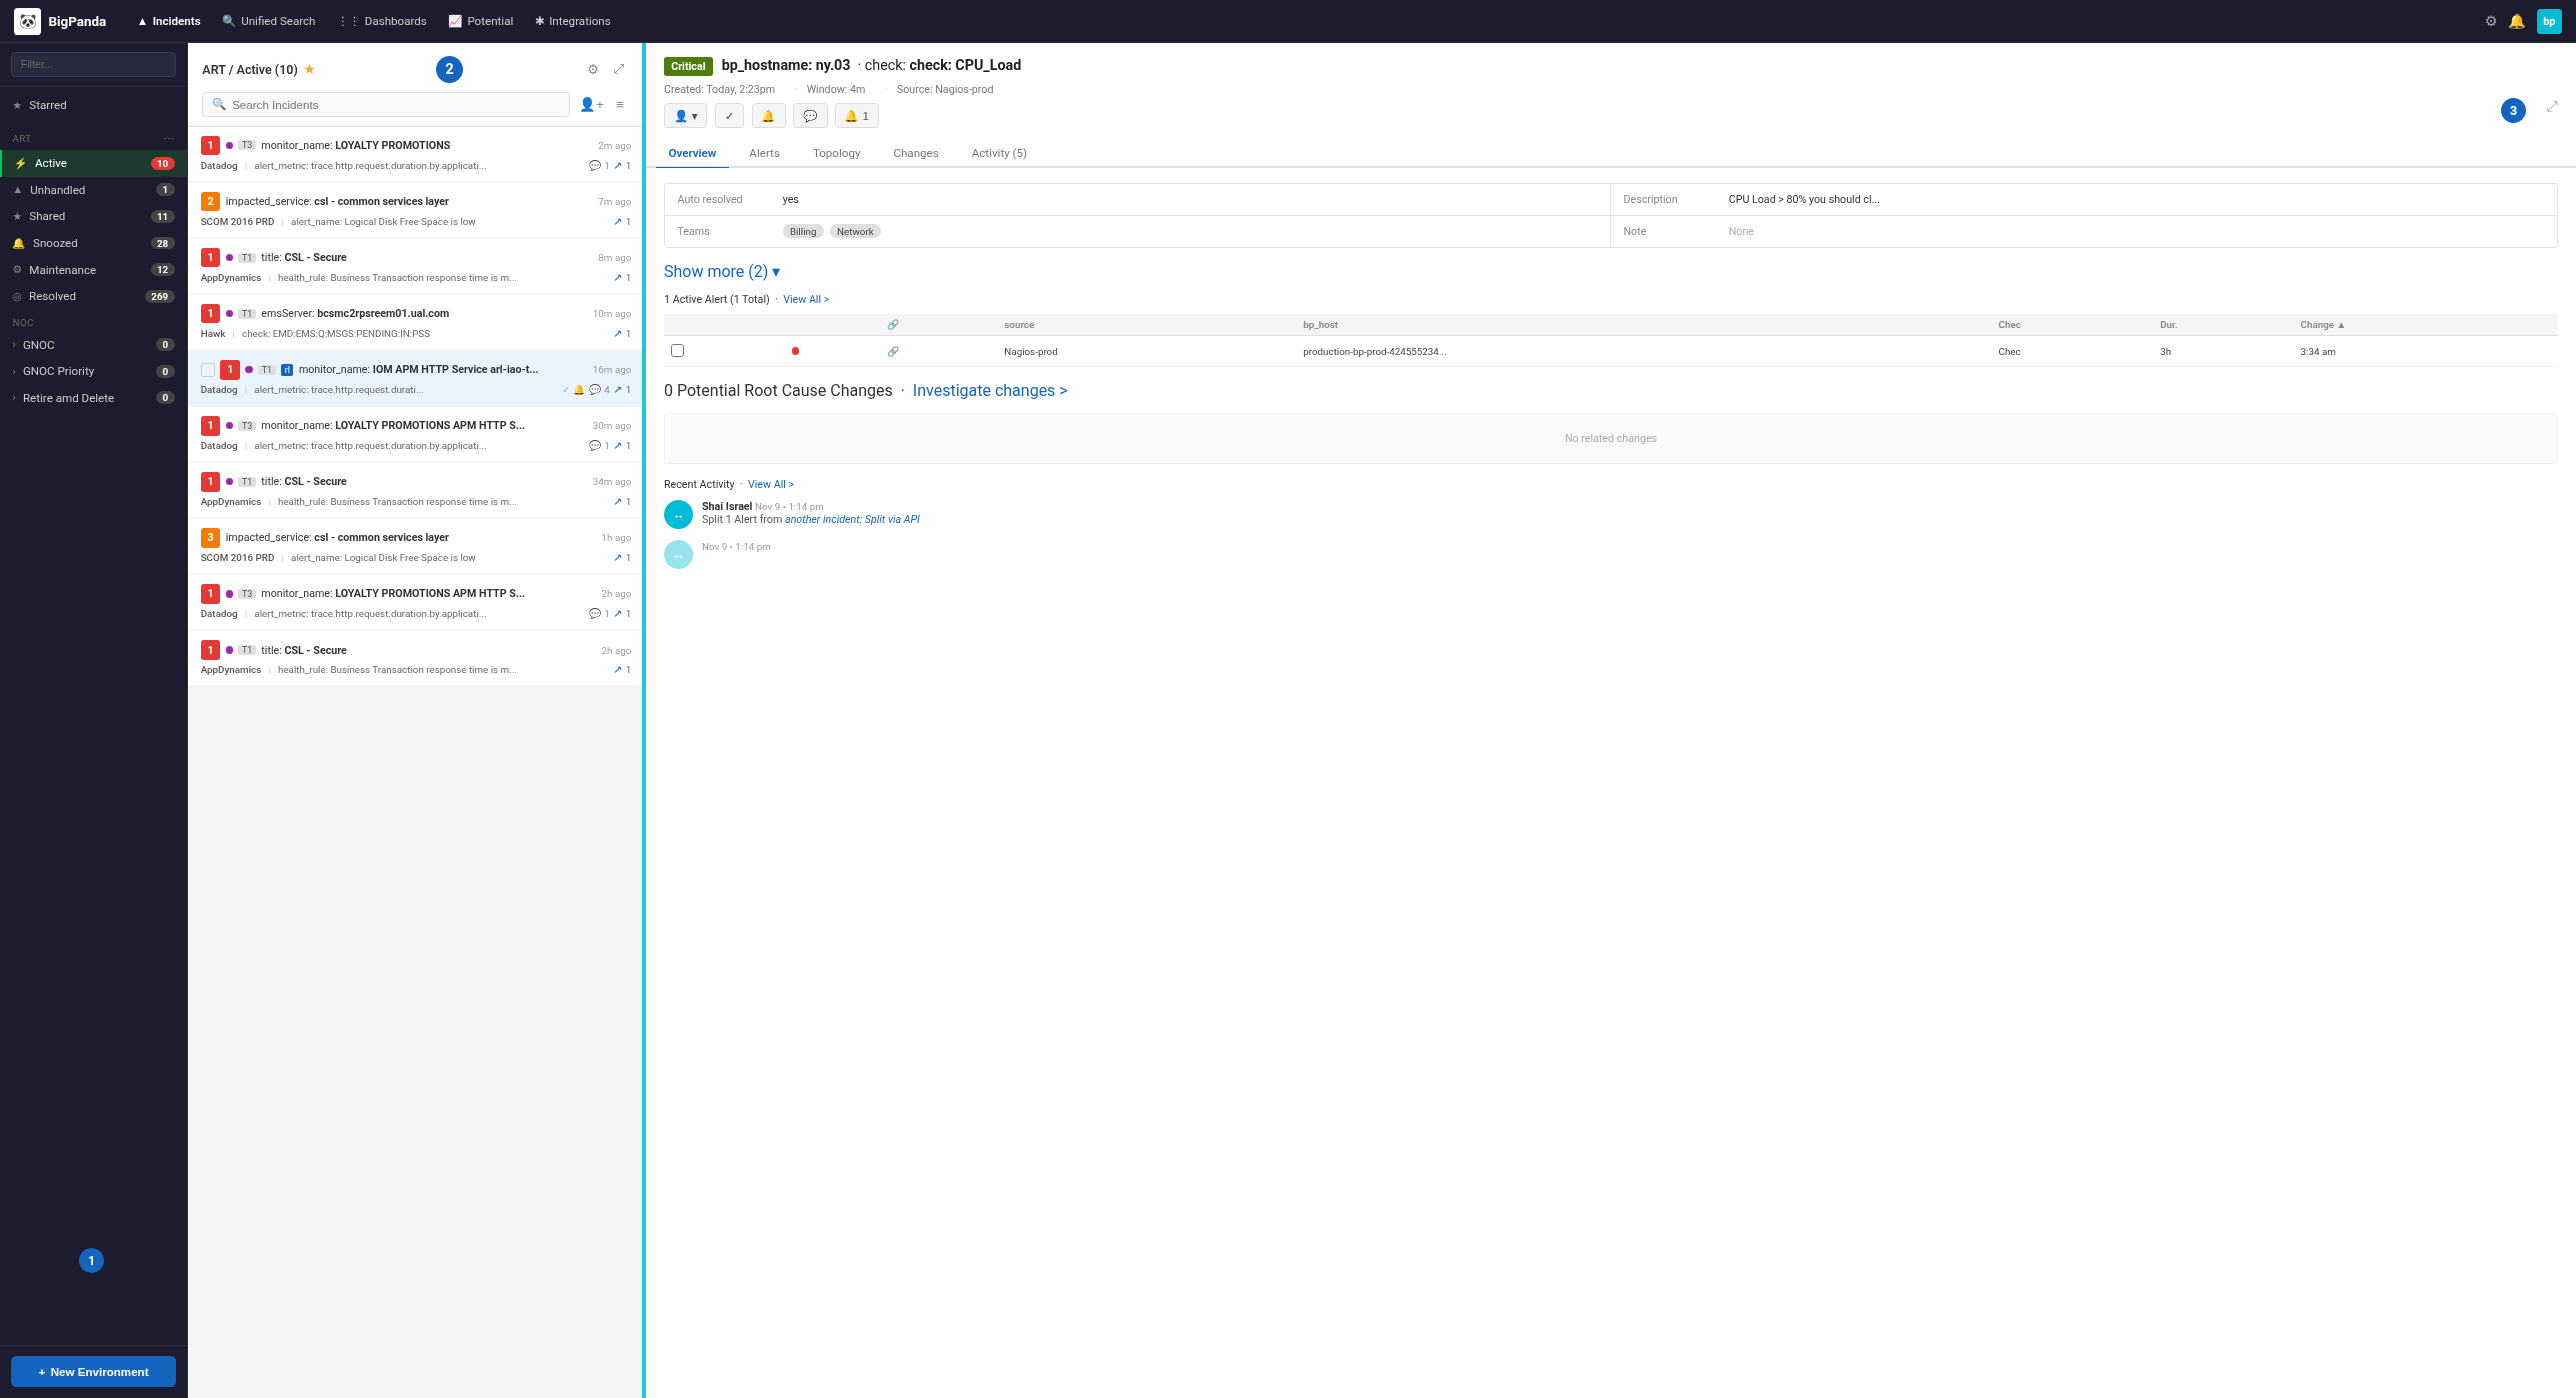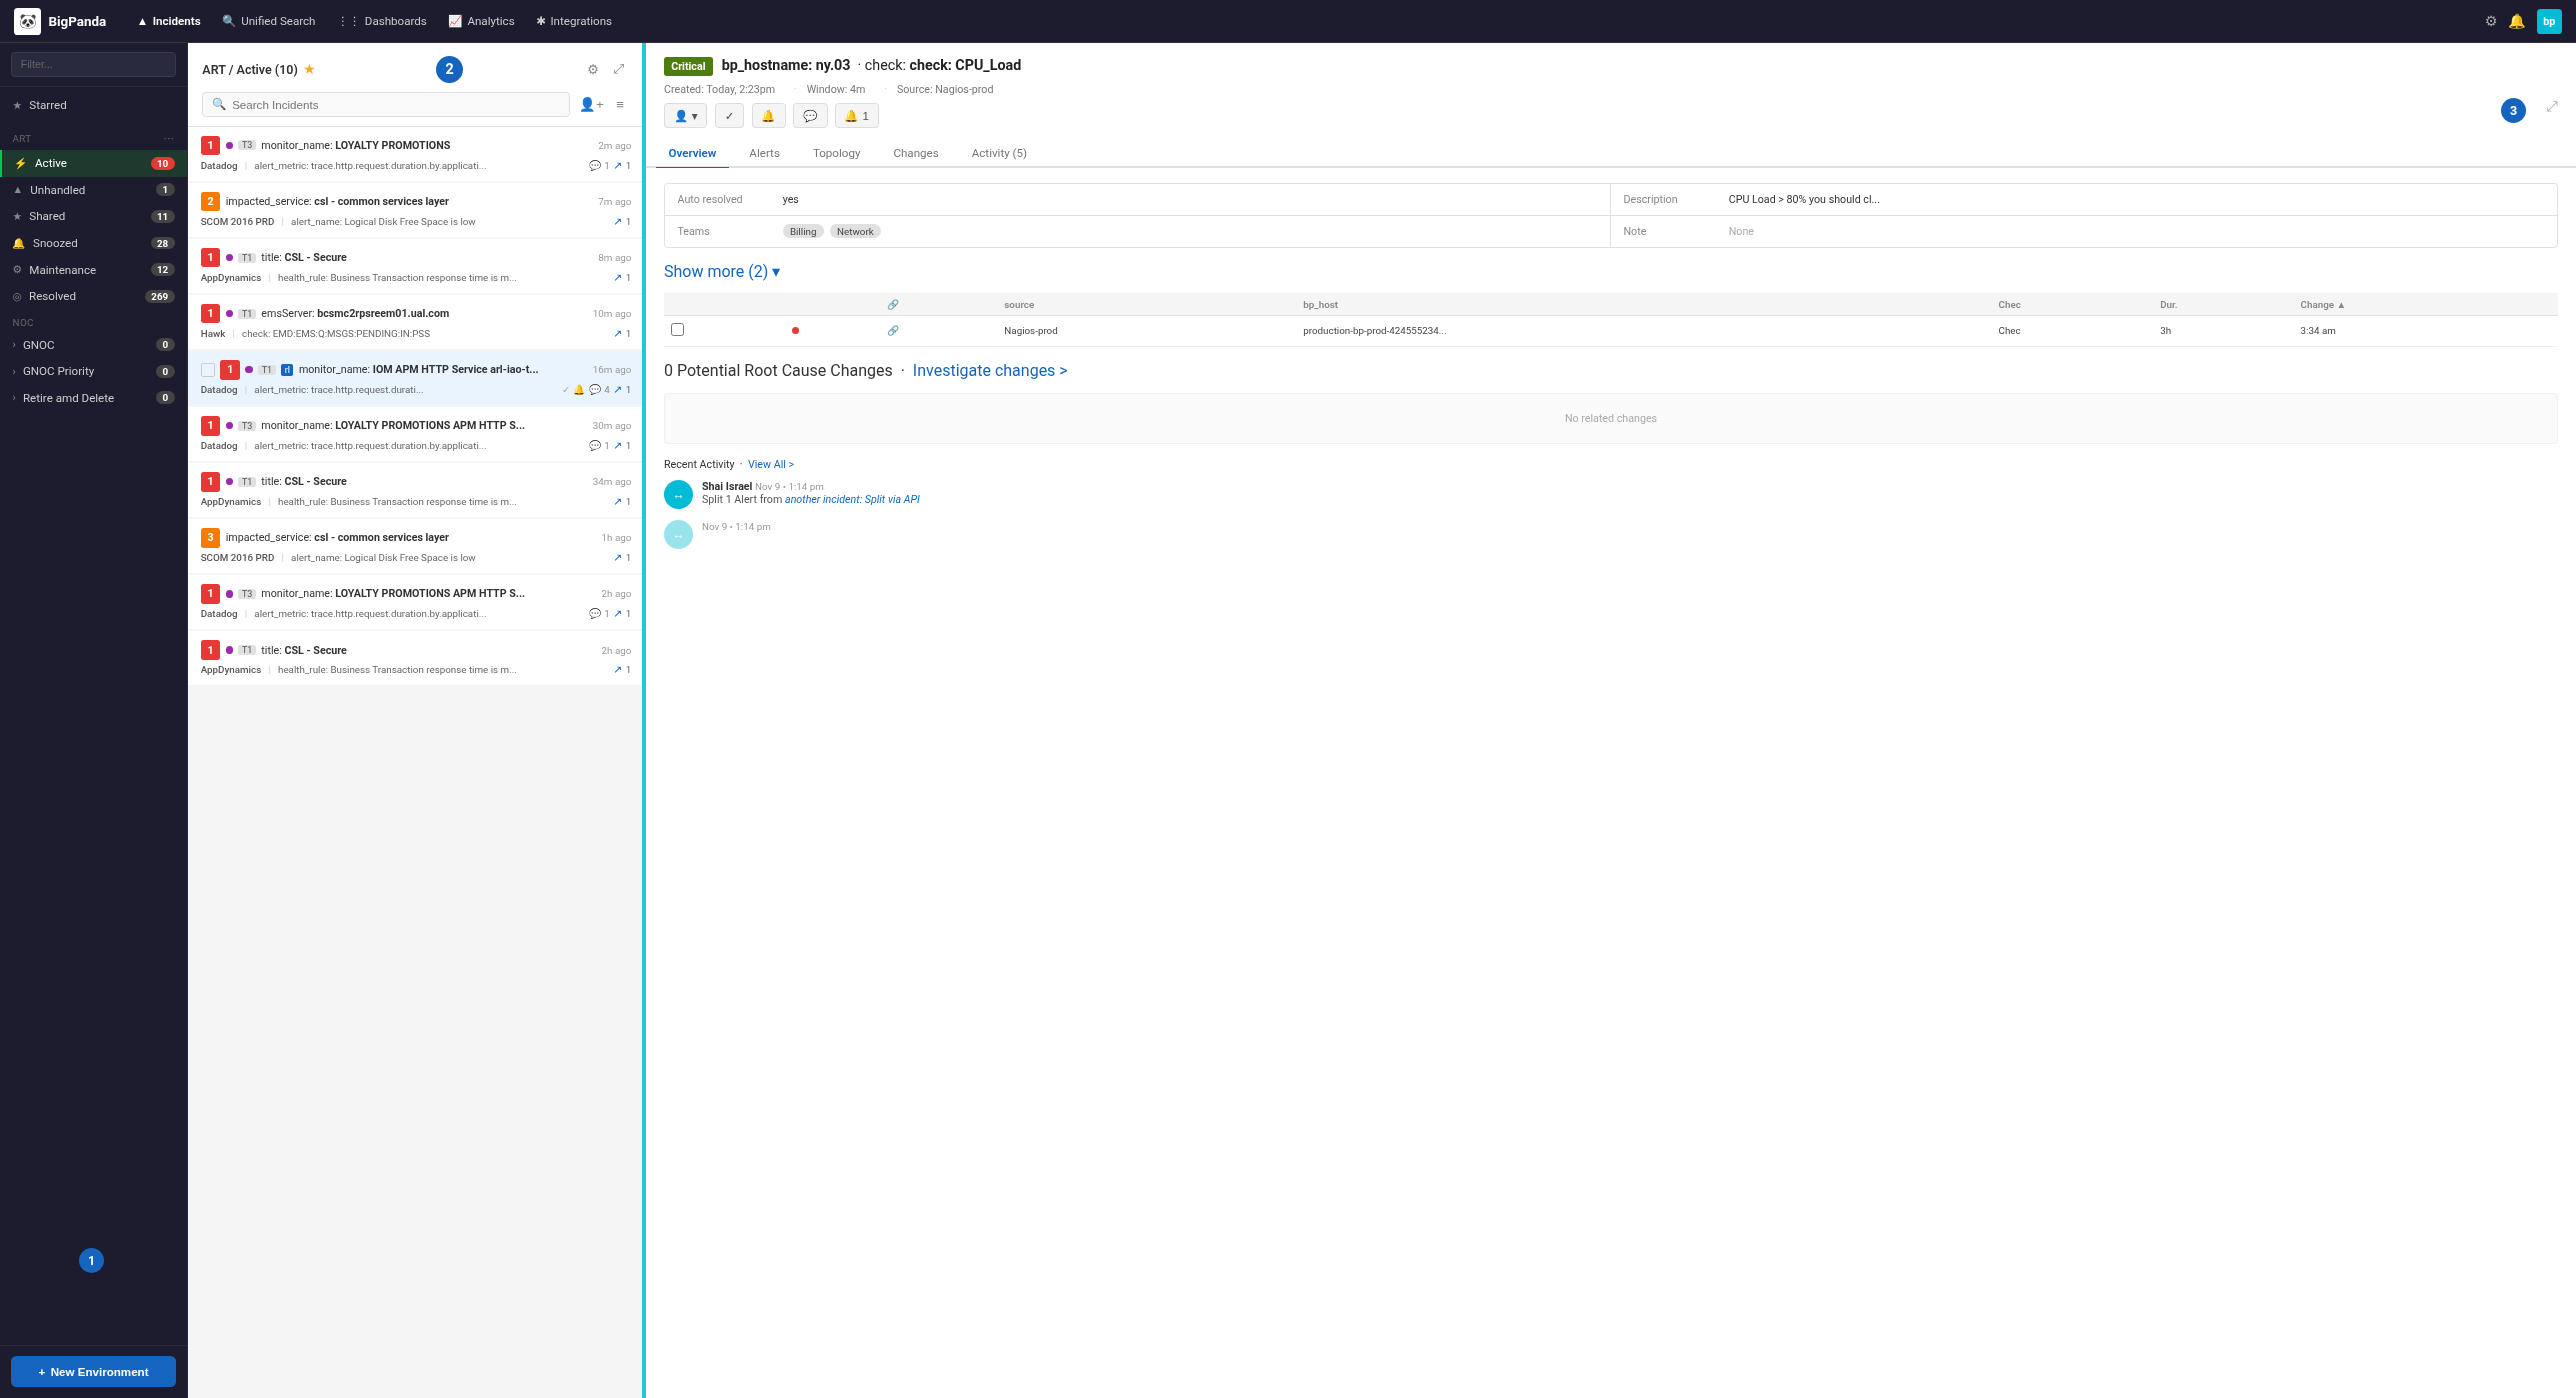--- a/index.html
+++ b/index.html
@@ -151,21 +151,21 @@
     <div class="topnav-item">
       <span>🔍</span>
       <span>Unified Search</span>
     </div>
     <div class="topnav-item">
       <span>⋮⋮</span>
       <span>Dashboards</span>
     </div>
     <div class="topnav-item">
       <span>📈</span>
-      <span>Analytics</span>
+      <span>Potential</span>
     </div>
     <div class="topnav-item">
       <span>✱</span>
       <span>Integrations</span>
     </div>
   </div>
   <div class="topnav-right">
     <span class="nav-icon-btn">⚙</span>
     <span class="nav-icon-btn">🔔</span>
     <div class="nav-avatar">bp</div>
@@ -519,20 +519,25 @@
           <span class="detail-field-label">Note</span>
           <span class="detail-field-value" style="color:#aaa;">None</span>
         </div>
       </div>
       <div class="show-more">
         <span>Show more (2)</span>
         <span>▾</span>
       </div>
 
       <div class="prc-section">
+        <div class="section-title">
+          <span>1 Active Alert (1 Total)</span>
+          &nbsp;·&nbsp;
+          <a href="#">View All &gt;</a>
+        </div>
         <table class="alerts-table">
           <thead>
             <tr>
               <th></th>
               <th></th>
               <th>🔗</th>
               <th>source</th>
               <th>bp_host</th>
               <th>Chec</th>
               <th>Dur.</th>

